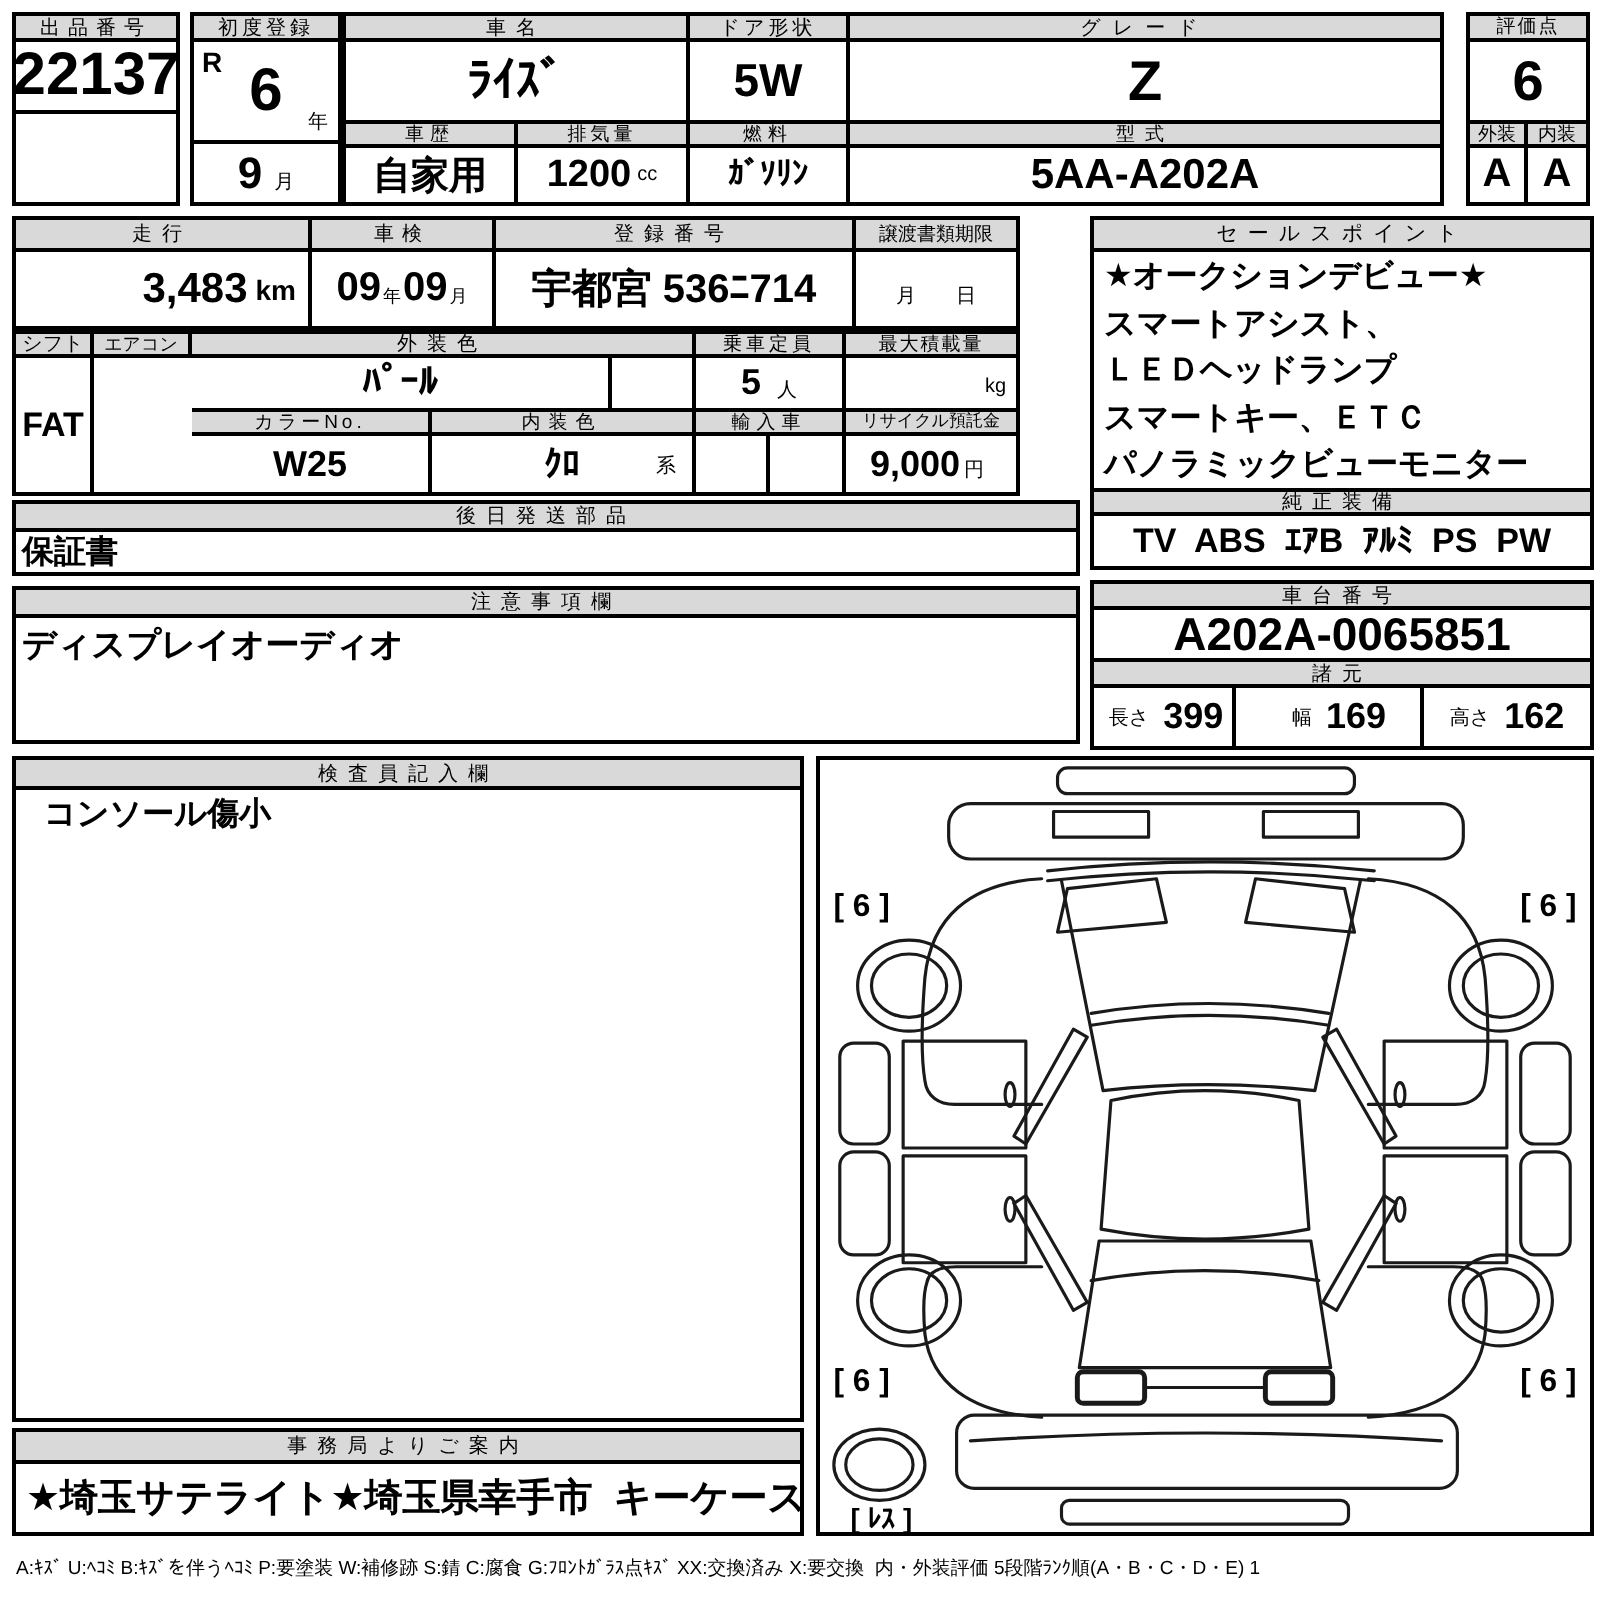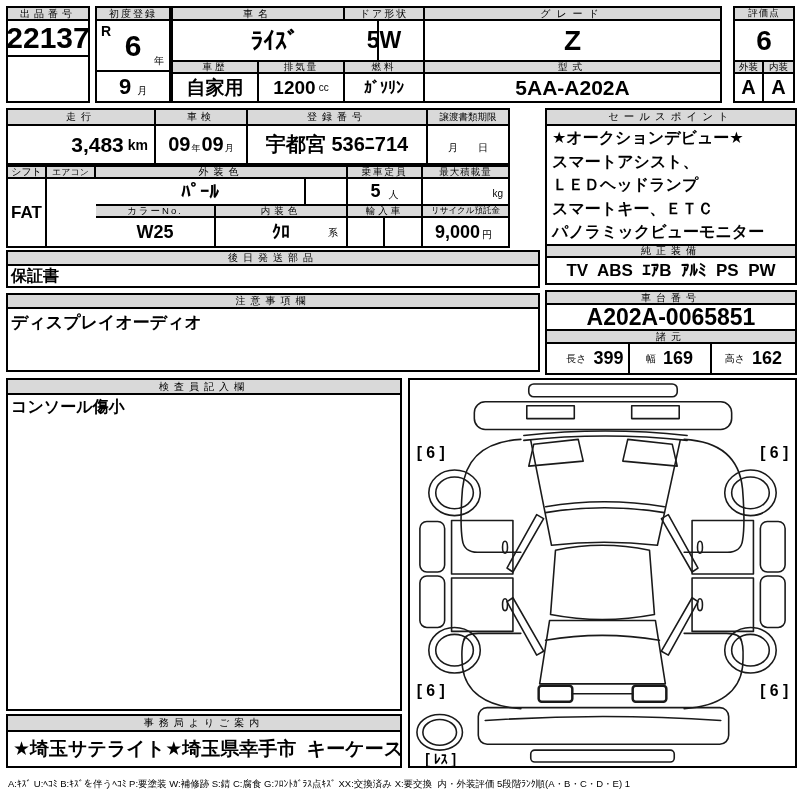--- a/index.html
+++ b/index.html
@@ -40,21 +40,21 @@
     <div class="c" style="left:0;top:64px;width:72px;height:29px">
       <span class="b" style="font-size:22px">9</span>
       <span style="font-size:10px;margin-left:6px;margin-top:8px">月</span>
     </div>
   </div>
 
   <div class="box" style="left:171px;top:6px;width:551px;height:97px">
     <div class="c g bb br ls5" style="left:0;top:0;width:172px;height:13px;font-size:10px">車名</div>
     <div class="c g bb br ls2" style="left:172px;top:0;width:80px;height:13px;font-size:10px">ドア形状</div>
     <div class="c g bb ls6" style="left:252px;top:0;width:295px;height:13px;font-size:10px">グレード</div>
-    <div class="c bb br b" style="left:0;top:13px;width:206px;height:41px;font-size:24px">ﾗｲｽﾞ</div>
+    <div class="c bb br b" style="left:0;top:13px;width:172px;height:41px;font-size:24px">ﾗｲｽﾞ</div>
     <div class="c bb br b" style="left:172px;top:13px;width:80px;height:41px;font-size:23px">5W</div>
     <div class="c bb b" style="left:252px;top:13px;width:295px;height:41px;font-size:28px">Z</div>
     <div class="c g bb br ls3" style="left:0;top:54px;width:86px;height:12px;font-size:9.5px">車歴</div>
     <div class="c g bb br ls2" style="left:86px;top:54px;width:86px;height:12px;font-size:9.5px">排気量</div>
     <div class="c g bb br ls3" style="left:172px;top:54px;width:80px;height:12px;font-size:9.5px">燃料</div>
     <div class="c g bb ls5" style="left:252px;top:54px;width:295px;height:12px;font-size:9.5px">型式</div>
     <div class="c br b" style="left:0;top:66px;width:86px;height:27px;font-size:19px">自家用</div>
     <div class="c br" style="left:86px;top:66px;width:86px;height:27px">
       <span class="b" style="font-size:19px">1200</span>
       <span class="u">cc</span>
@@ -145,37 +145,37 @@
 
   <div class="box" style="left:6px;top:293px;width:534px;height:79px">
     <div class="c left b" style="left:0;top:14px;width:530px;height:26px;font-size:17px;padding-left:3px">ディスプレイオーディオ</div>
     <div class="c g bb ls5" style="left:0;top:0;width:530px;height:14px;font-size:10px">注意事項欄</div>
   </div>
 
   <div class="box" style="left:545px;top:290px;width:252px;height:85px">
     <div class="c g bb ls5" style="left:0;top:0;width:248px;height:13px;font-size:10px">車台番号</div>
     <div class="c bb b" style="left:0;top:13px;width:248px;height:26px;font-size:23px">A202A-0065851</div>
     <div class="c g bb ls5" style="left:0;top:39px;width:248px;height:13px;font-size:10px">諸元</div>
-    <div class="c br" style="left:15px;top:52px;width:68px;height:29px">
+    <div class="c br" style="left:3px;top:52px;width:68px;height:29px">
       <span style="font-size:10px;margin-right:7px">長さ</span>
       <span class="b" style="font-size:18px">399</span>
     </div>
     <div class="c br" style="left:82px;top:52px;width:83px;height:29px">
       <span style="font-size:10px;margin-right:7px">幅</span>
       <span class="b" style="font-size:18px">169</span>
     </div>
     <div class="c" style="left:165px;top:52px;width:83px;height:29px">
       <span style="font-size:10px;margin-right:7px">高さ</span>
       <span class="b" style="font-size:18px">162</span>
     </div>
   </div>
 
   <div class="box" style="left:6px;top:378px;width:396px;height:333px">
     <div class="c g bb ls5" style="left:0;top:0;width:392px;height:15px;font-size:10px">検査員記入欄</div>
-    <div class="c left b" style="left:0;top:15px;width:392px;height:24px;font-size:16px;padding-left:3px">コンソール傷小</div>
+    <div class="c left b" style="left:0;top:15px;width:392px;height:24px;font-size:16px;padding-left:14px">コンソール傷小</div>
   </div>
 
   <div class="box" style="left:6px;top:714px;width:396px;height:54px">
     <div class="c g bb ls5" style="left:0;top:0;width:392px;height:16px;font-size:10px">事務局よりご案内</div>
     <div class="c left b" style="left:0;top:16px;width:392px;height:34px;font-size:19px;padding-left:5px">★埼玉サテライト★埼玉県幸手市  キーケース</div>
   </div>
 
   <div class="box" style="left:408px;top:378px;width:389px;height:390px">
     <svg width="385" height="386" viewBox="0 0 389 390">
       <g fill="none" stroke="#1a1a1a" stroke-width="1.6" stroke-linejoin="round" stroke-linecap="round">

